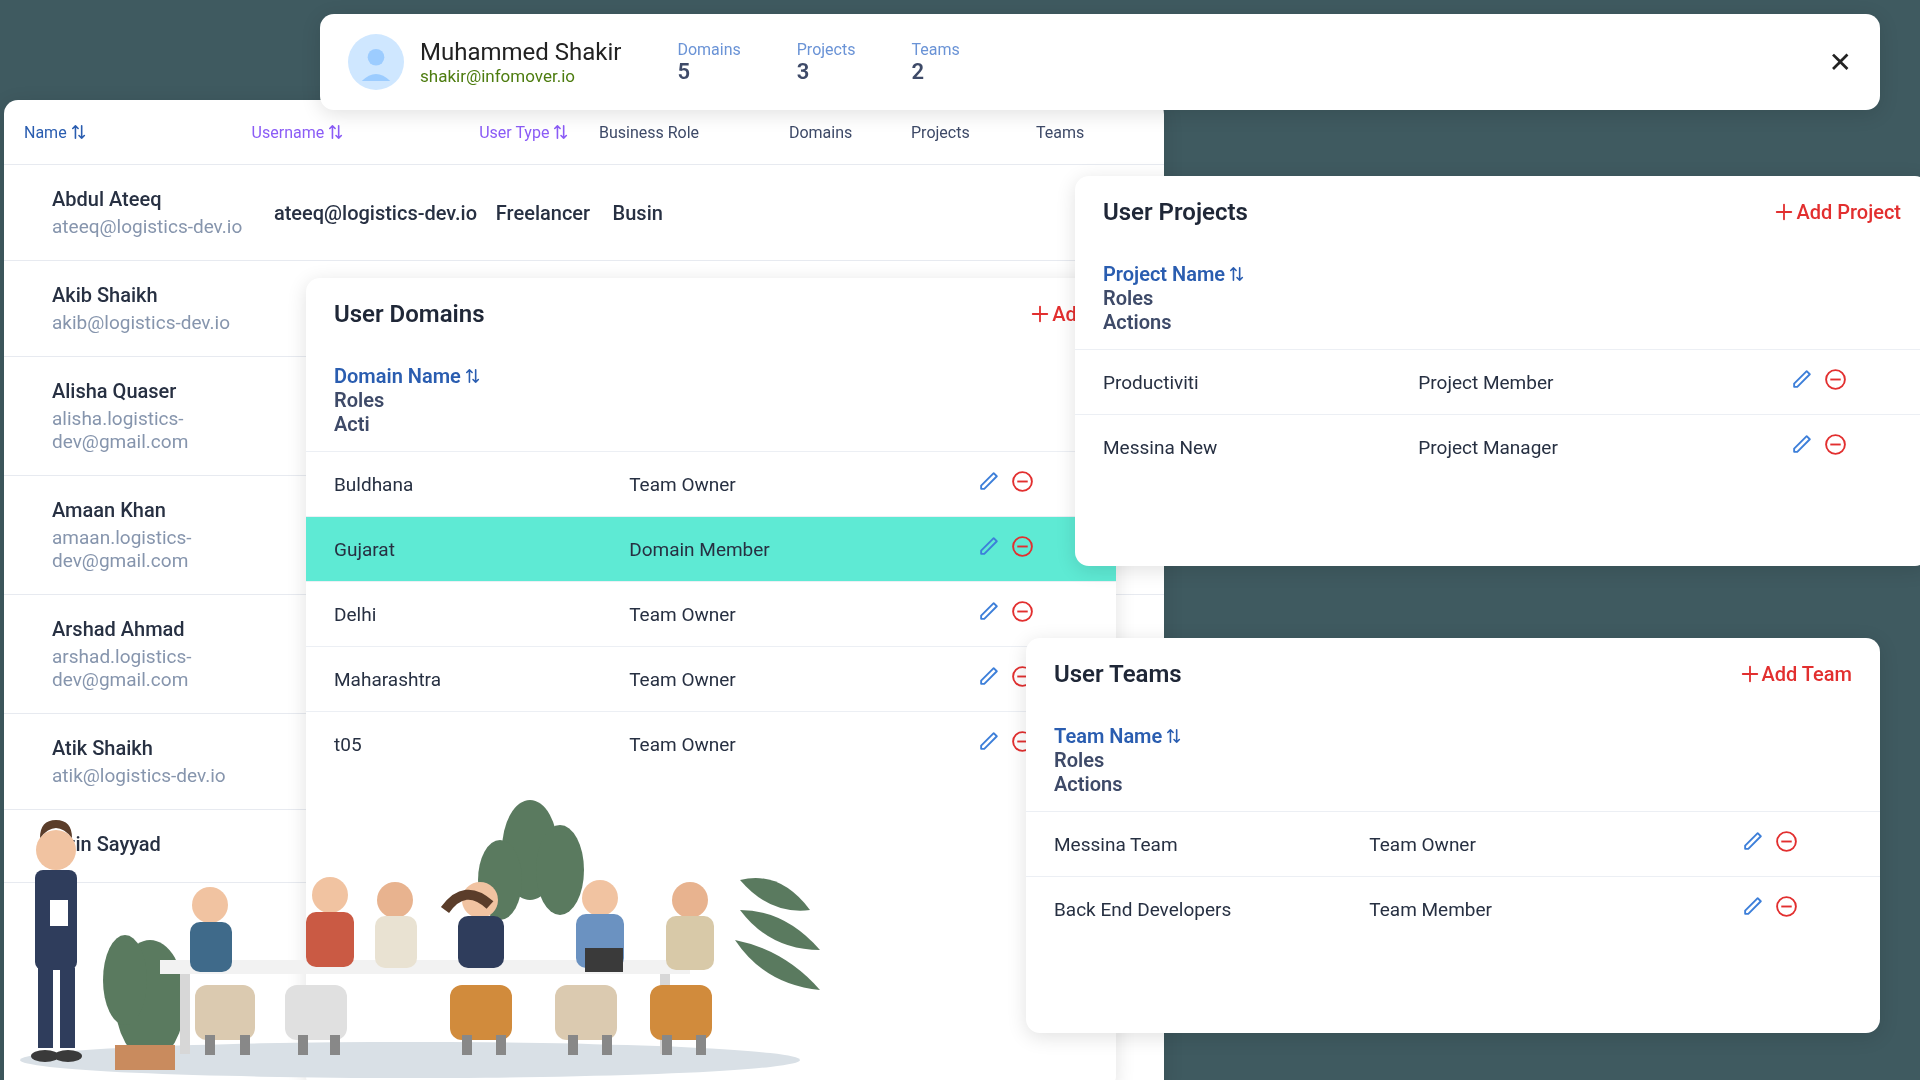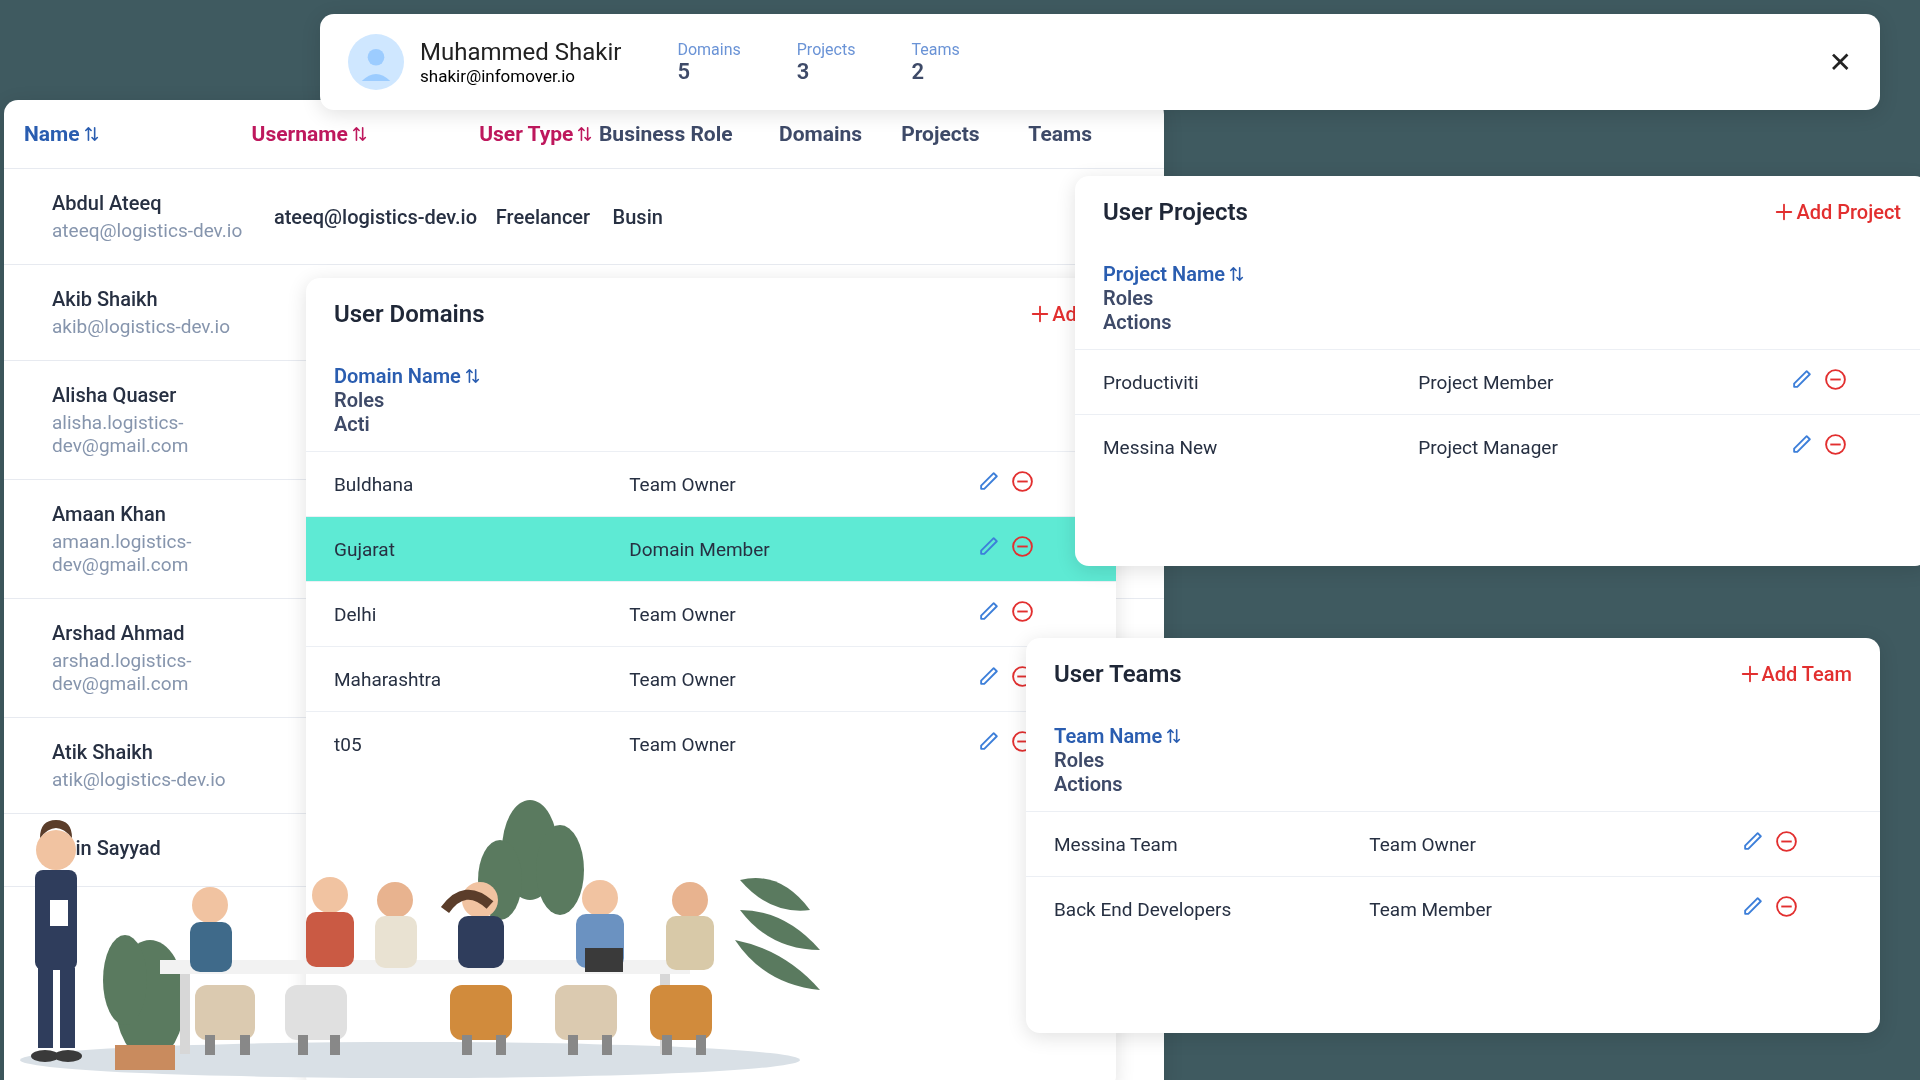--- a/index.html
+++ b/index.html
@@ -3,37 +3,37 @@
 <meta charset="utf-8">
 <style>
   * { box-sizing: border-box; margin: 0; padding: 0; font-family: -apple-system, BlinkMacSystemFont, "Segoe UI", Roboto, sans-serif; }
   body { width: 1920px; height: 1080px; background: #3f5a60; position: relative; overflow: hidden; }
 
   .panel { background: #fff; border-radius: 14px; box-shadow: 0 4px 20px rgba(0,0,0,0.12); position: absolute; }
 
   
   .users-table { left: 4px; top: 100px; width: 1160px; height: 996px; }
   .ut-header, .ut-row { display: flex; align-items: center; padding: 22px 20px; border-bottom: 1px solid #e7eaf0; }
-  .ut-header { color: #3e4a68; font-weight: 700; font-size: 21px; }
+  .ut-header { color: #3e4a68; font-weight: 400; font-size: 16px; }
   .ut-row { font-size: 20px; color: #273042; font-weight: 500; padding-left: 48px; }
   .ut-row .sub { color: #8695ad; font-weight: 400; font-size: 19px; margin-top: 4px; }
   .col-name { width: 380px; }
   .col-user { width: 380px; }
   .col-type { width: 200px; }
   .col-biz  { width: 270px; }
   .col-dom  { width: 200px; text-align: center; }
   .col-prj  { width: 200px; text-align: center; }
   .col-team { width: 200px; text-align: center; }
   .col-act  { width: 40px; text-align: center; }
 
   
   .user-card { left: 320px; top: 14px; width: 1560px; height: 96px; display: flex; align-items: center; padding: 0 28px; z-index: 5; }
   .avatar { width: 56px; height: 56px; border-radius: 50%; background: #cfe7ff; display: flex; align-items: center; justify-content: center; margin-right: 16px; }
   .uc-name { font-size: 24px; font-weight: 400; color: #222; }
-  .uc-email { font-size: 17px; color: #000000; }
+  .uc-email { font-size: 17px; color: #4d7c0f; }
   .stat { margin-left: 56px; }
   .stat .lbl { color: #6a93d6; font-size: 16px; }
   .stat .val { color: #3e4a68; font-size: 22px; font-weight: 600; }
   .close-x { margin-left: auto; font-size: 28px; color: #222; cursor: pointer; }
 
   
   .domains-panel { left: 306px; top: 278px; width: 810px; height: 812px; z-index: 2; }
 
   
   .projects-panel { left: 1075px; top: 176px; width: 854px; height: 390px; z-index: 6; }
@@ -60,21 +60,21 @@
   .icon-info { color: #414d64; }
   .icon-more { color: #e22f2f; cursor:pointer; }
 
   .count-cell { display: inline-flex; align-items: center; gap: 10px; font-size: 21px; color: #2b3648; font-weight: 500; }
 
   .row-hl { background: #5eead4; }
 
   
   .illus { position: absolute; left: 0; bottom: 0; width: 850px; height: 330px; z-index: 4; }
 
-  .sortable { color: #be185d; cursor: pointer; display: inline-flex; align-items: center; }
+  .sortable { color: #8b5cf6; cursor: pointer; display: inline-flex; align-items: center; }
   .ut-header .col-name, .domains-panel .c-nm.sortable, .projects-panel .c-nm.sortable, .teams-panel .c-nm.sortable { color: #2a5db0; }
 </style>
 </head>
 <body>
 
 <svg width="0" height="0" style="position:absolute">
   <defs>
     <g id="i-sort">
         <path d="M5 3 L5 17 M2 6 L5 3 L8 6 M12 3 L12 17 M9 14 L12 17 L15 14" stroke="currentColor" stroke-width="1.8" fill="none" stroke-linecap="round" stroke-linejoin="round"></path>
       </g>

